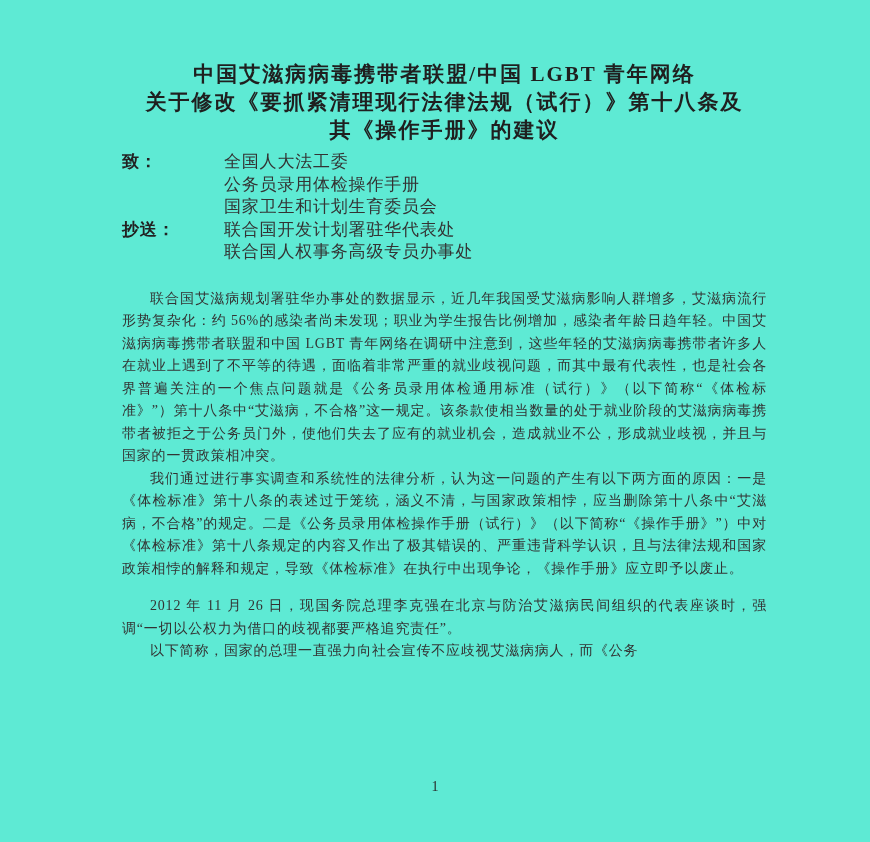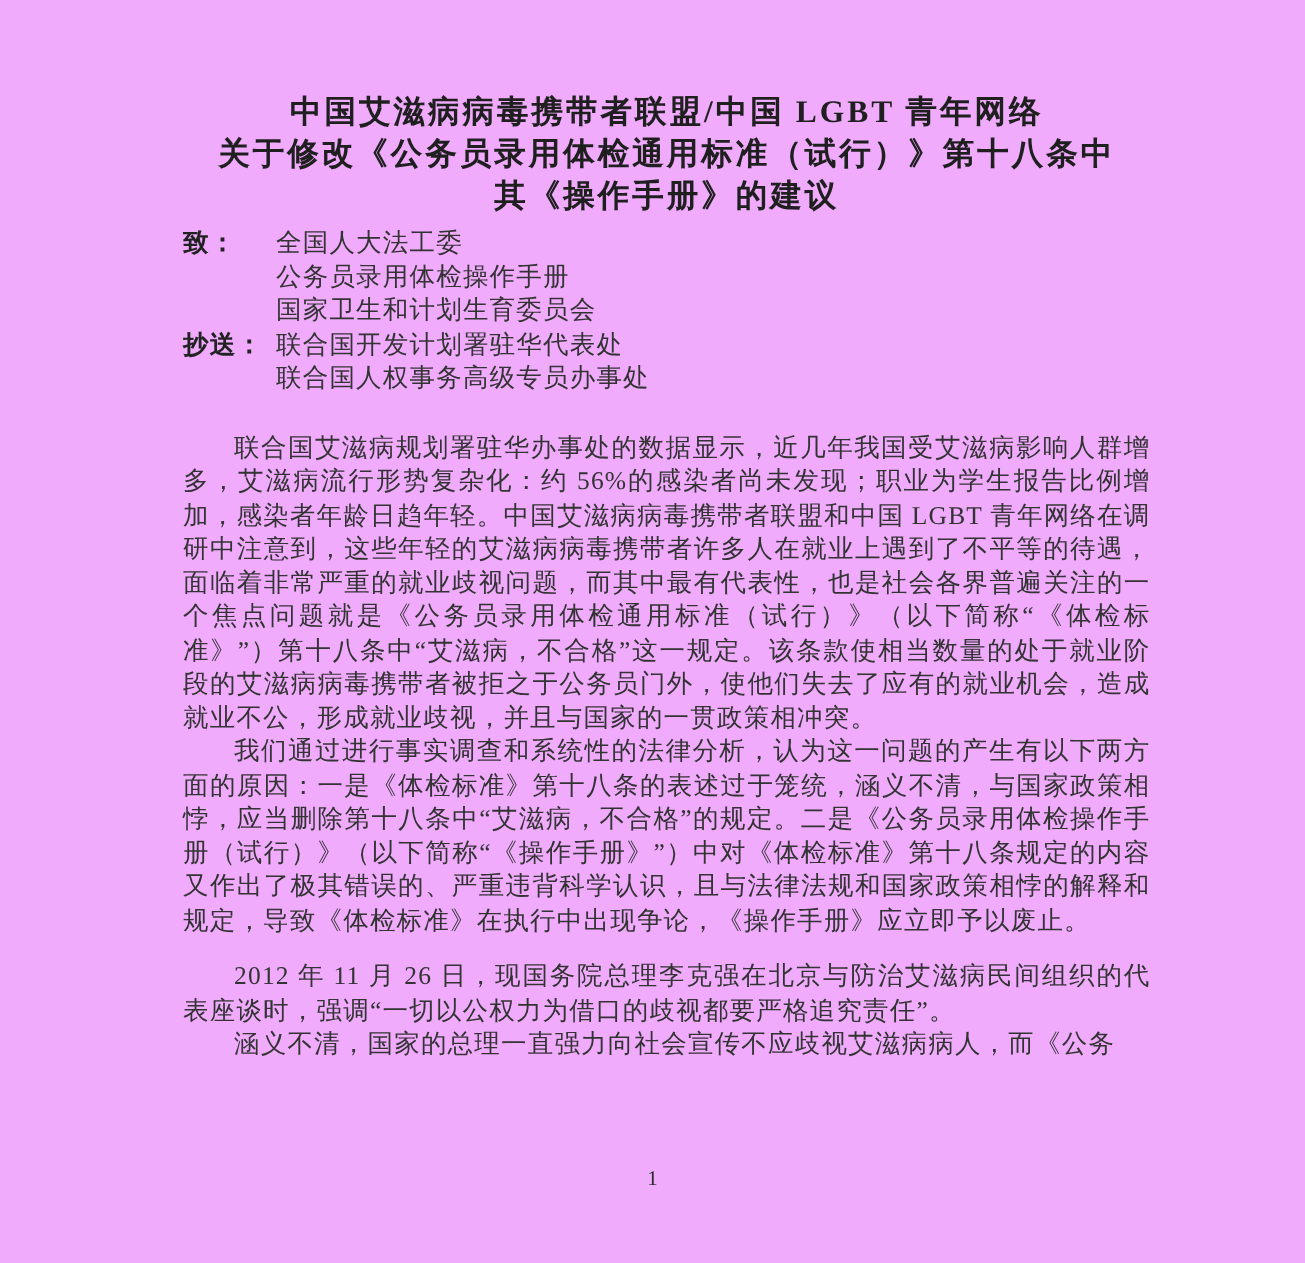--- a/index.html
+++ b/index.html
@@ -4,21 +4,21 @@
 <style>
   html, body {
     margin: 0;
     padding: 0;
     background: #ffffff;
   }
   .page {
     position: relative;
     width: 870px;
     height: 842px;
-    background: #f0abfc;
+    background: #5eead4;
     overflow: hidden;
     font-family: "Liberation Serif", "DejaVu Serif", serif;
     color: #333333;
   }
   .content {
     position: absolute;
     left: 122px;
     top: 60px;
     width: 645px;
   }
@@ -40,24 +40,25 @@
     display: flex;
     align-items: flex-start;
   }
   .recipient-label {
     flex: 0 0 62px;
     font-weight: bold;
     color: #222222;
   }
   .recipient-items {
     flex: 1;
+    margin-left: 40px;
   }
   .body-block {
     margin-top: 24px;
-    font-size: 17px;
+    font-size: 14px;
     line-height: 22.5px;
     letter-spacing: 0.8px;
     text-align: justify;
   }
   .para {
     text-indent: 2em;
     margin: 0;
   }
   
   .para:nth-child(3) {
@@ -74,21 +75,21 @@
   }
 </style>
 </head>
 <body>
 
 <div class="page">
   <div class="content">
 
     <div class="doc-title">
         <div>中国艾滋病病毒携带者联盟/中国 LGBT 青年网络</div>
-        <div>关于修改《公务员录用体检通用标准（试行）》第十八条中</div>
+        <div>关于修改《要抓紧清理现行法律法规（试行）》第十八条及</div>
         <div>其《操作手册》的建议</div>
       </div>
 
     <div class="recipients">
       <div class="recipient-group">
         <div class="recipient-label">致：</div>
         <div class="recipient-items">
             <div>全国人大法工委</div>
             <div>公务员录用体检操作手册</div>
             <div>国家卫生和计划生育委员会</div>
@@ -100,19 +101,19 @@
             <div>联合国开发计划署驻华代表处</div>
             <div>联合国人权事务高级专员办事处</div>
           </div>
       </div>
     </div>
 
     <div class="body-block">
         <p class="para">联合国艾滋病规划署驻华办事处的数据显示，近几年我国受艾滋病影响人群增多，艾滋病流行形势复杂化：约 56%的感染者尚未发现；职业为学生报告比例增加，感染者年龄日趋年轻。中国艾滋病病毒携带者联盟和中国 LGBT 青年网络在调研中注意到，这些年轻的艾滋病病毒携带者许多人在就业上遇到了不平等的待遇，面临着非常严重的就业歧视问题，而其中最有代表性，也是社会各界普遍关注的一个焦点问题就是《公务员录用体检通用标准（试行）》（以下简称“《体检标准》”）第十八条中“艾滋病，不合格”这一规定。该条款使相当数量的处于就业阶段的艾滋病病毒携带者被拒之于公务员门外，使他们失去了应有的就业机会，造成就业不公，形成就业歧视，并且与国家的一贯政策相冲突。</p>
         <p class="para">我们通过进行事实调查和系统性的法律分析，认为这一问题的产生有以下两方面的原因：一是《体检标准》第十八条的表述过于笼统，涵义不清，与国家政策相悖，应当删除第十八条中“艾滋病，不合格”的规定。二是《公务员录用体检操作手册（试行）》（以下简称“《操作手册》”）中对《体检标准》第十八条规定的内容又作出了极其错误的、严重违背科学认识，且与法律法规和国家政策相悖的解释和规定，导致《体检标准》在执行中出现争论，《操作手册》应立即予以废止。</p>
         <p class="para">2012 年 11 月 26 日，现国务院总理李克强在北京与防治艾滋病民间组织的代表座谈时，强调“一切以公权力为借口的歧视都要严格追究责任”。</p>
-        <p class="para">涵义不清，国家的总理一直强力向社会宣传不应歧视艾滋病病人，而《公务</p>
+        <p class="para">以下简称，国家的总理一直强力向社会宣传不应歧视艾滋病病人，而《公务</p>
       </div>
 
   </div>
 
   <div class="page-number">1</div>
 </div>
 
 </body></html>

